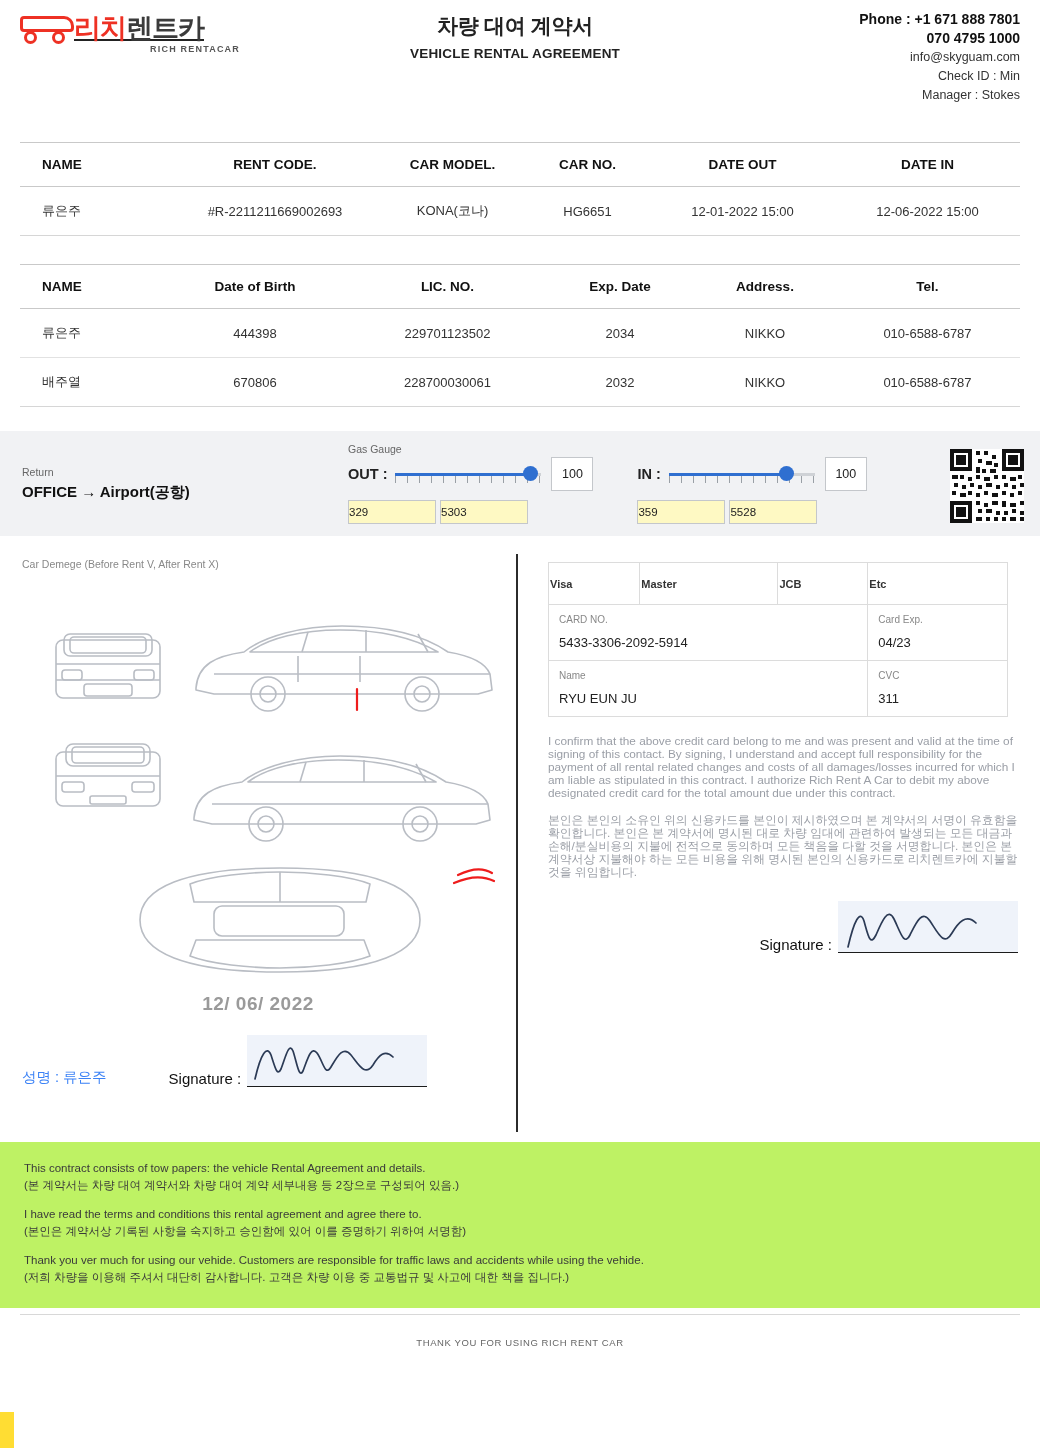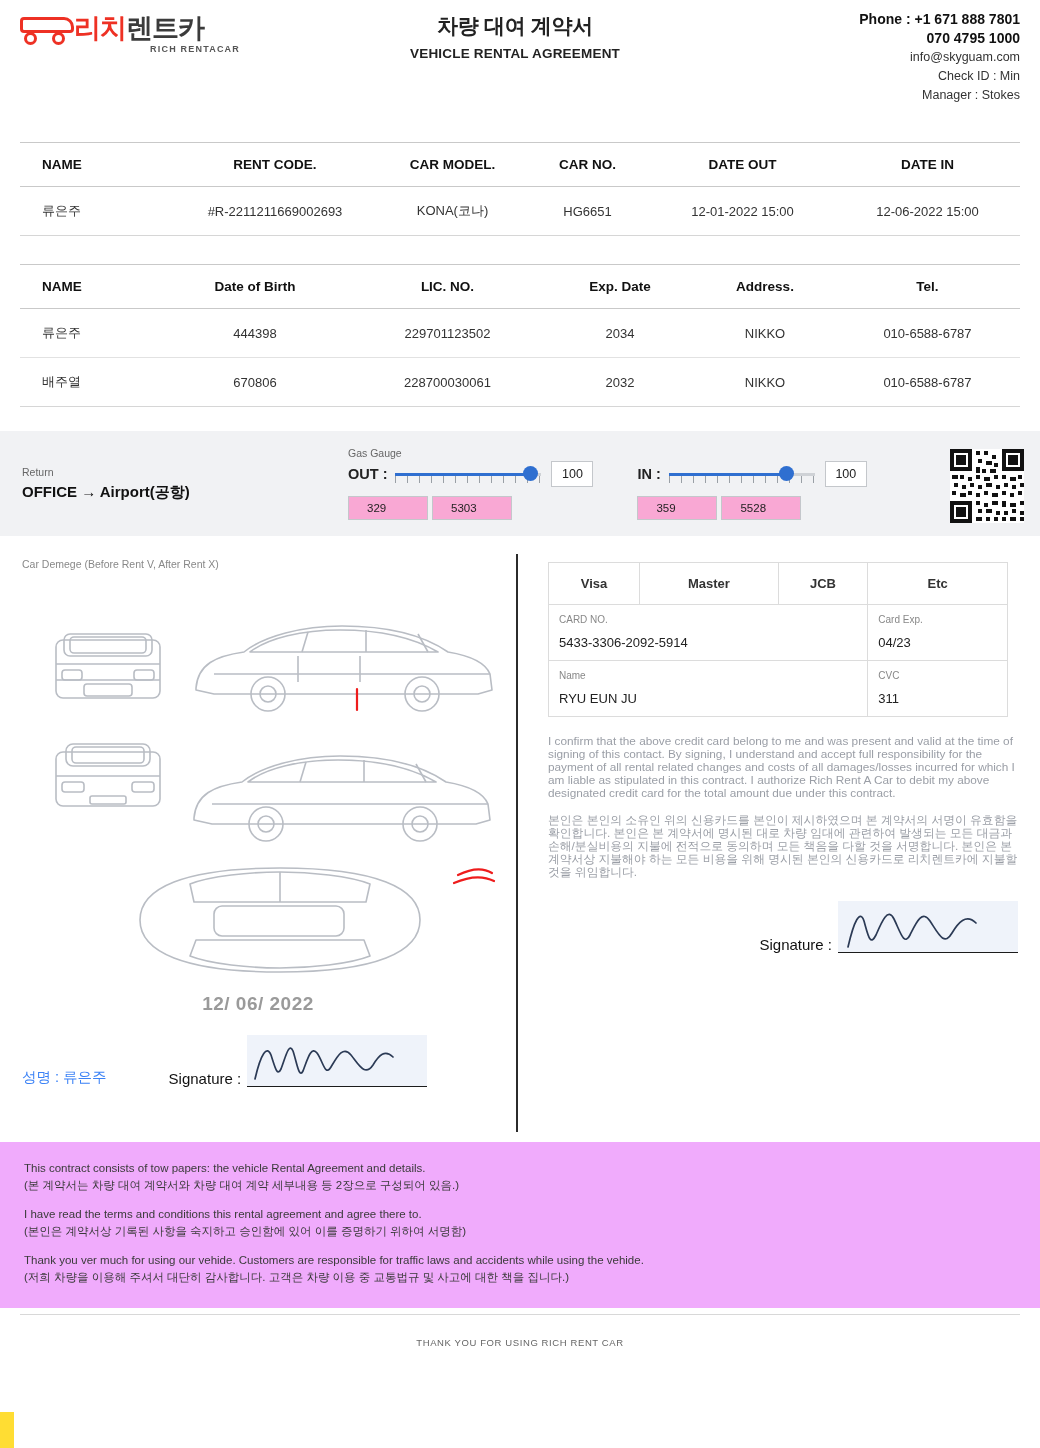--- a/index.html
+++ b/index.html
@@ -6,21 +6,21 @@
   html, body { margin:0; padding:0; }
   body {
     width:1040px; height:1448px;
     font-family:"Liberation Sans", sans-serif;
     color:#222; background:#fff;
     position:relative; overflow:hidden;
   }
   
   .header { display:flex; align-items:flex-start; padding:8px 20px 0 20px; height:120px; }
   .logo { width:220px; flex:0 0 220px; padding-top:2px; }
-  .logo-row { display:flex; align-items:center; }
+  .logo-row { display:flex; align-items:flex-start;text-decoration:underline; }
   .logo-mark { width:54px; height:34px; position:relative; }
   .logo-mark .car-body {
     position:absolute; left:0; top:6px; width:54px; height:16px;
     border:3px solid #ee3124; border-radius:4px 10px 4px 4px;
   }
   .logo-mark .wheel {
     position:absolute; bottom:0; width:13px; height:13px; border-radius:50%;
     border:3px solid #ee3124; background:#fff;
   }
   .logo-mark .wheel.w1 { left:4px; }
@@ -64,57 +64,57 @@
   .gauge-title { font-size:10.5px; color:#666; margin-bottom:2px; }
   .gauge-row { display:flex; align-items:center; }
   .gauge-lab { font-size:14.5px; font-weight:bold; margin-right:8px; }
   .slider { width:146px; height:18px; position:relative; }
   .slider .track { position:absolute; top:8px; left:0; width:146px; height:3px; background:#cfd2d6; }
   .slider .fill { position:absolute; top:8px; left:0; height:3px; background:#2f6fd0; }
   .slider .ticks { position:absolute; top:11px; left:0; width:146px; height:7px;
      background-image:repeating-linear-gradient(to right,#9aa0a6 0 1px, transparent 1px 12px); }
   .slider .knob { position:absolute; top:1px; width:15px; height:15px; border-radius:50%; background:#2f6fd0; }
   .num-box {
-    width:42px; height:26px; border:1px solid #c4c7cb; background:#fff; margin-left:10px;
+    width:42px; height:34px; border:1px solid #c4c7cb; background:#fff; margin-left:10px;
     font-size:12.5px; display:flex; align-items:center; justify-content:center; color:#222;
   }
   .mileage-row { display:flex; margin-top:9px; }
   .mile-box {
-    width:80px; height:24px; border:1px solid #c4c7cb; background:#f9a8d4;
-    font-size:11.5px; display:flex; align-items:center; padding-left:18px; color:#222; margin-right:4px;
+    width:88px; height:24px; border:1px solid #c4c7cb; background:#fef9c3;
+    font-size:11.5px; display:flex; align-items:center; padding-left:0; color:#222; margin-right:4px;
   }
   .gauge.in { margin-left:44px; }
   .qr { position:absolute; right:16px; top:18px; width:74px; height:74px; }
 
   
   .main { display:flex; width:1040px; padding:18px 0 0 0; height:600px; }
   .left-col { width:516px; padding:0 18px; position:relative; }
   .divider { width:2px; background:#2b2b2b; margin:0 0 0 0; height:578px; }
   .right-col { flex:1; padding:8px 22px 0 30px; }
   .damage-label { font-size:10.5px; color:#888; margin:4px 0 2px 4px; }
   .car-figs { position:relative; width:480px; height:415px; margin-left:4px; }
   .sig-date { text-align:center; font-size:19px; color:#9a9a9a; font-weight:bold; letter-spacing:0.5px; margin-top:6px; }
   .sig-row { display:flex; align-items:flex-end; margin-top:20px; padding-left:4px; }
   .sig-name { font-size:14.5px; color:#3b82f6; }
   .sig-lab { font-size:15px; color:#111; margin-left:62px; }
   .sig-line { width:180px; border-bottom:1.5px solid #1c1c1c; height:52px; position:relative; margin-left:6px; background:#eff3fa; }
 
   
   .card-tbl { width:460px; border-collapse:collapse; }
   .card-tbl td { border:1px solid #dcdcdc; }
-  .card-type { height:42px; text-align:center; font-size:13px; font-weight:bold; color:#333; }
+  .card-type { height:42px; text-align:left; font-size:11px; font-weight:bold; color:#333; }
   .fld { padding:8px 10px 10px 10px; height:56px; }
   .fld .k { font-size:10px; color:#888; }
   .fld .v { font-size:13px; color:#222; margin-top:10px; }
   .legal { font-size:11.8px; line-height:13px; color:#9a9ea6; margin-top:18px; }
   .legal.ko { margin-top:14px; }
   .sig-row2 { display:flex; align-items:flex-end; justify-content:flex-end; margin-top:22px; }
 
   
-  .footer { width:1040px; background:#f0abfc; padding:18px 24px 22px 24px; margin-top:6px; }
+  .footer { width:1040px; background:#bef264; padding:18px 24px 22px 24px; margin-top:6px; }
   .footer p { margin:0 0 12px 0; font-size:11.5px; line-height:17px; color:#3a3a3a; }
   .thanks { text-align:center; font-size:9.5px; color:#666; letter-spacing:0.6px; padding-top:22px; }
   .bottom-bar { position:absolute; left:0; bottom:0; width:14px; height:36px; background:#ffdd33; }
   .footer-rule { width:1000px; height:1px; background:#d8d8d8; margin:6px auto 0 auto; }
 </style>
 </head>
 <body>
 
 <div class="header">
   <div class="logo">

